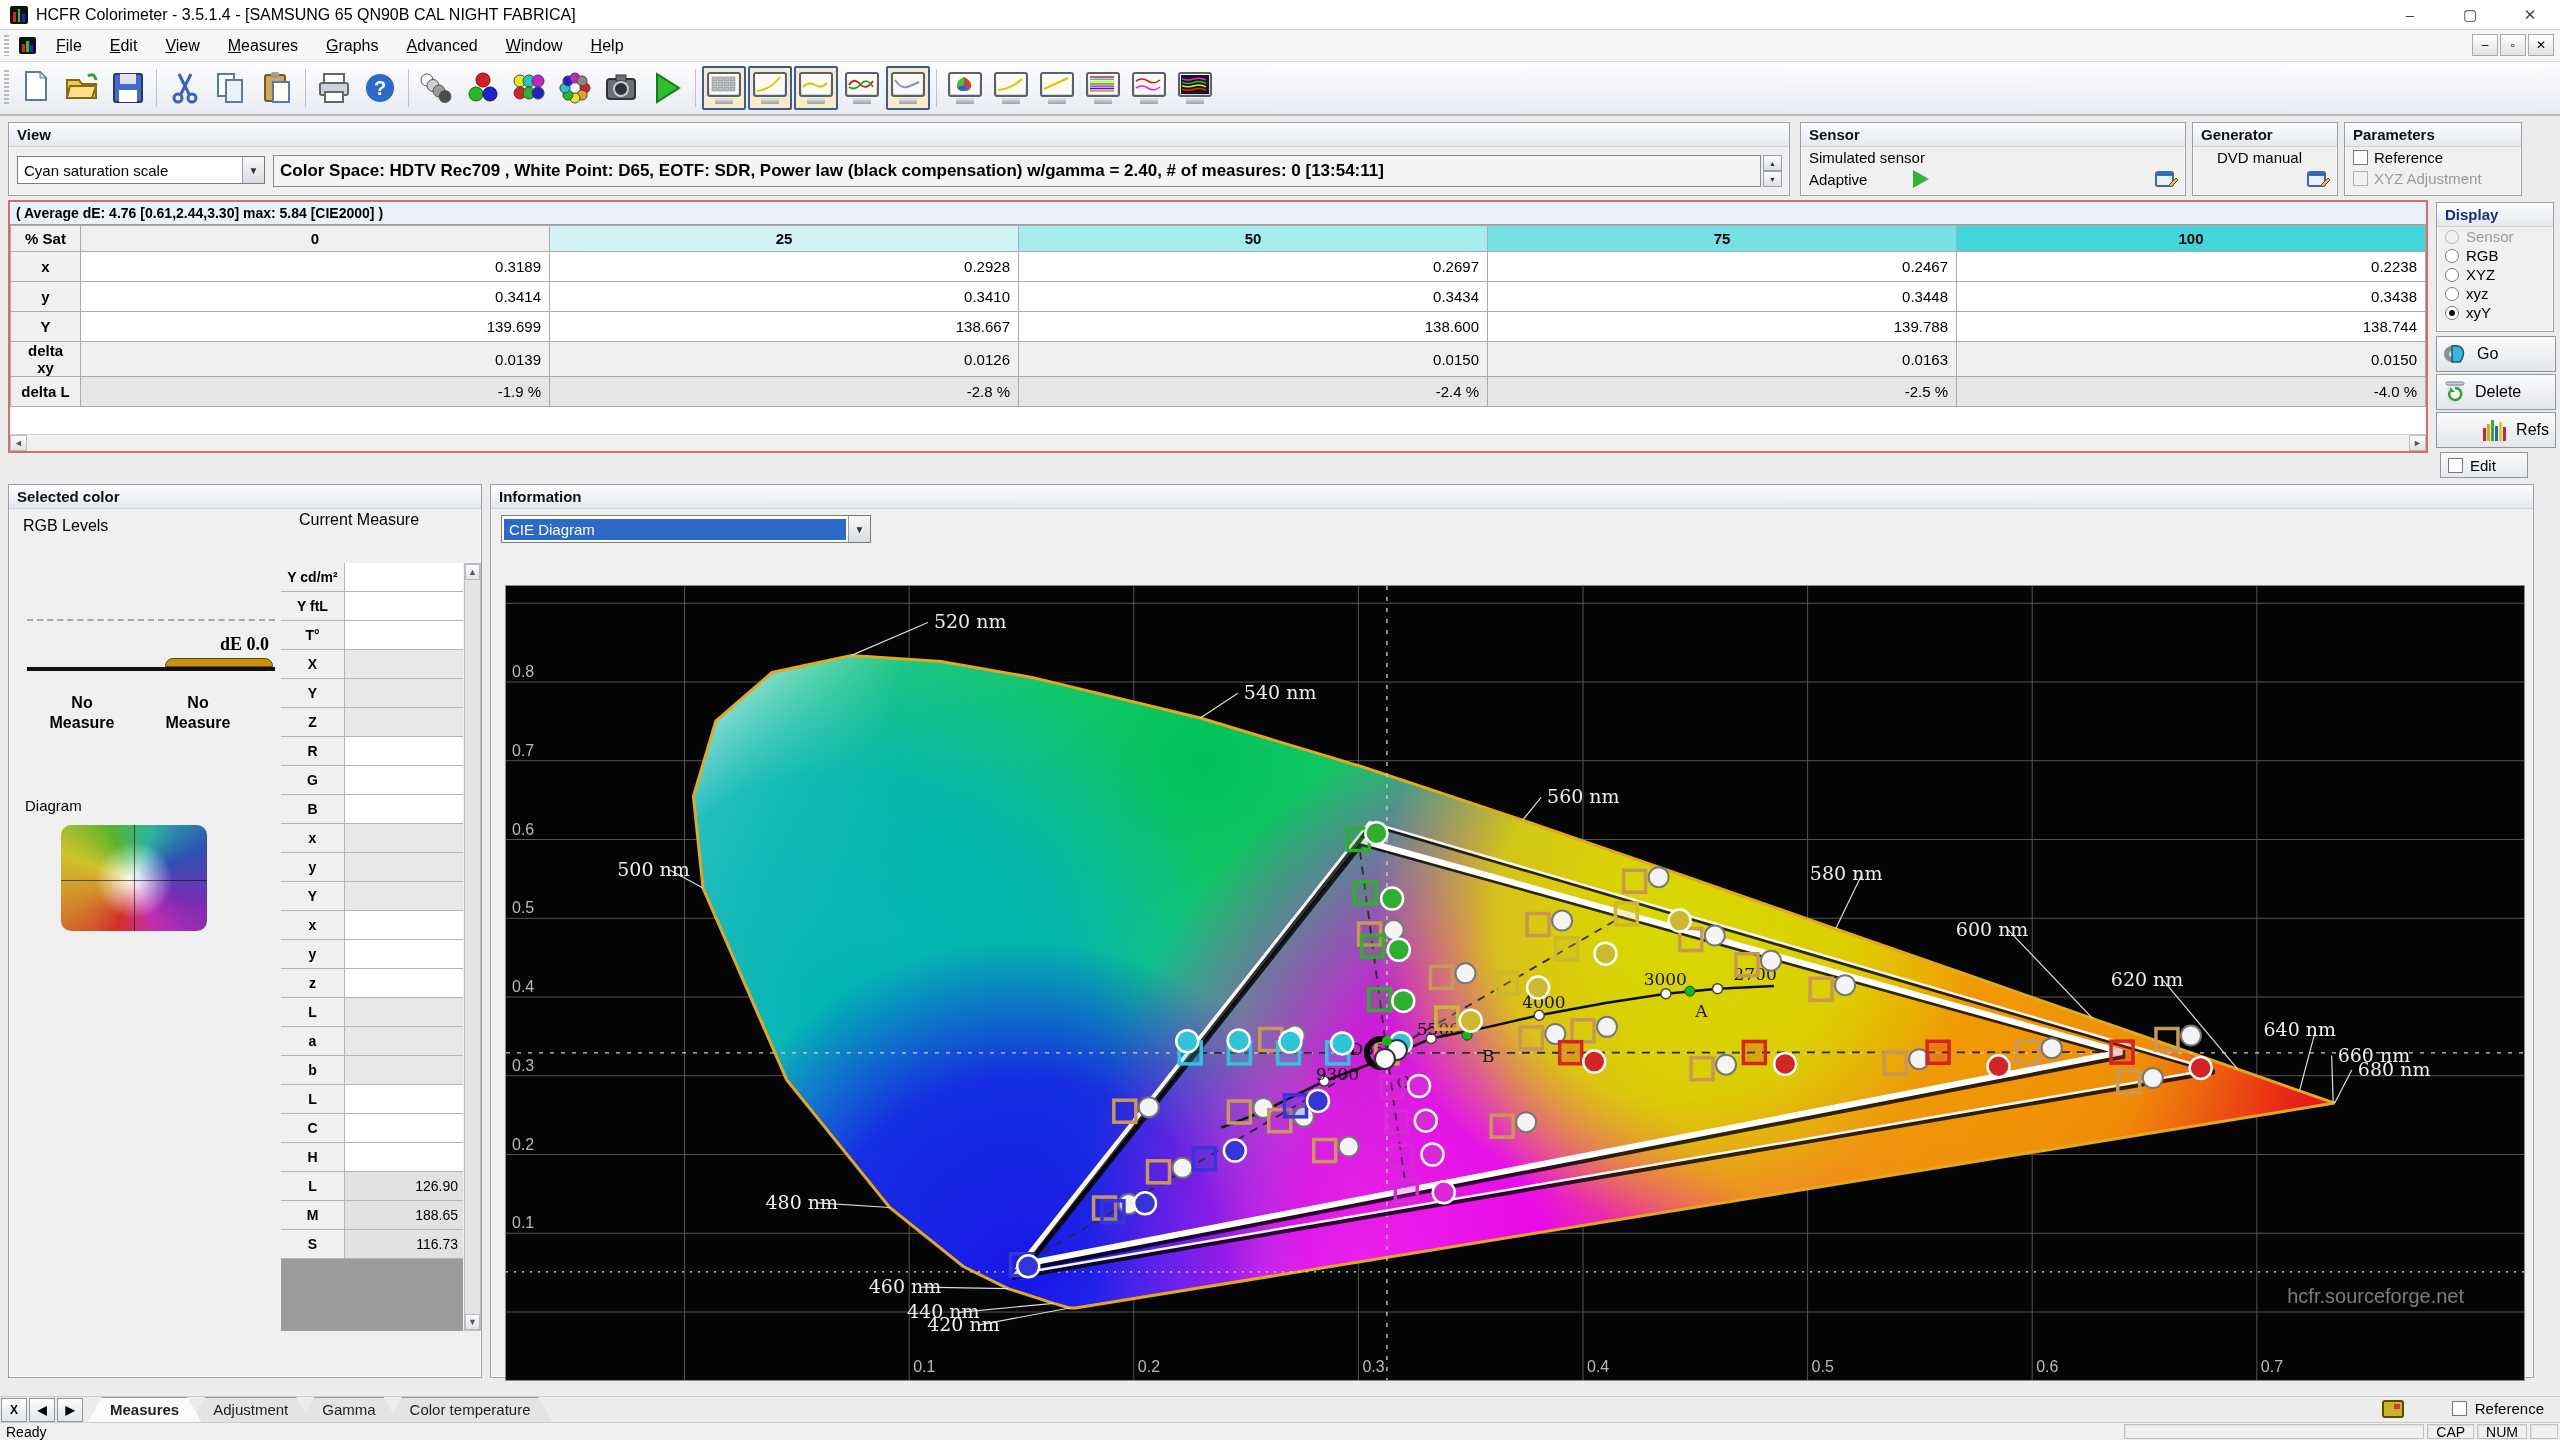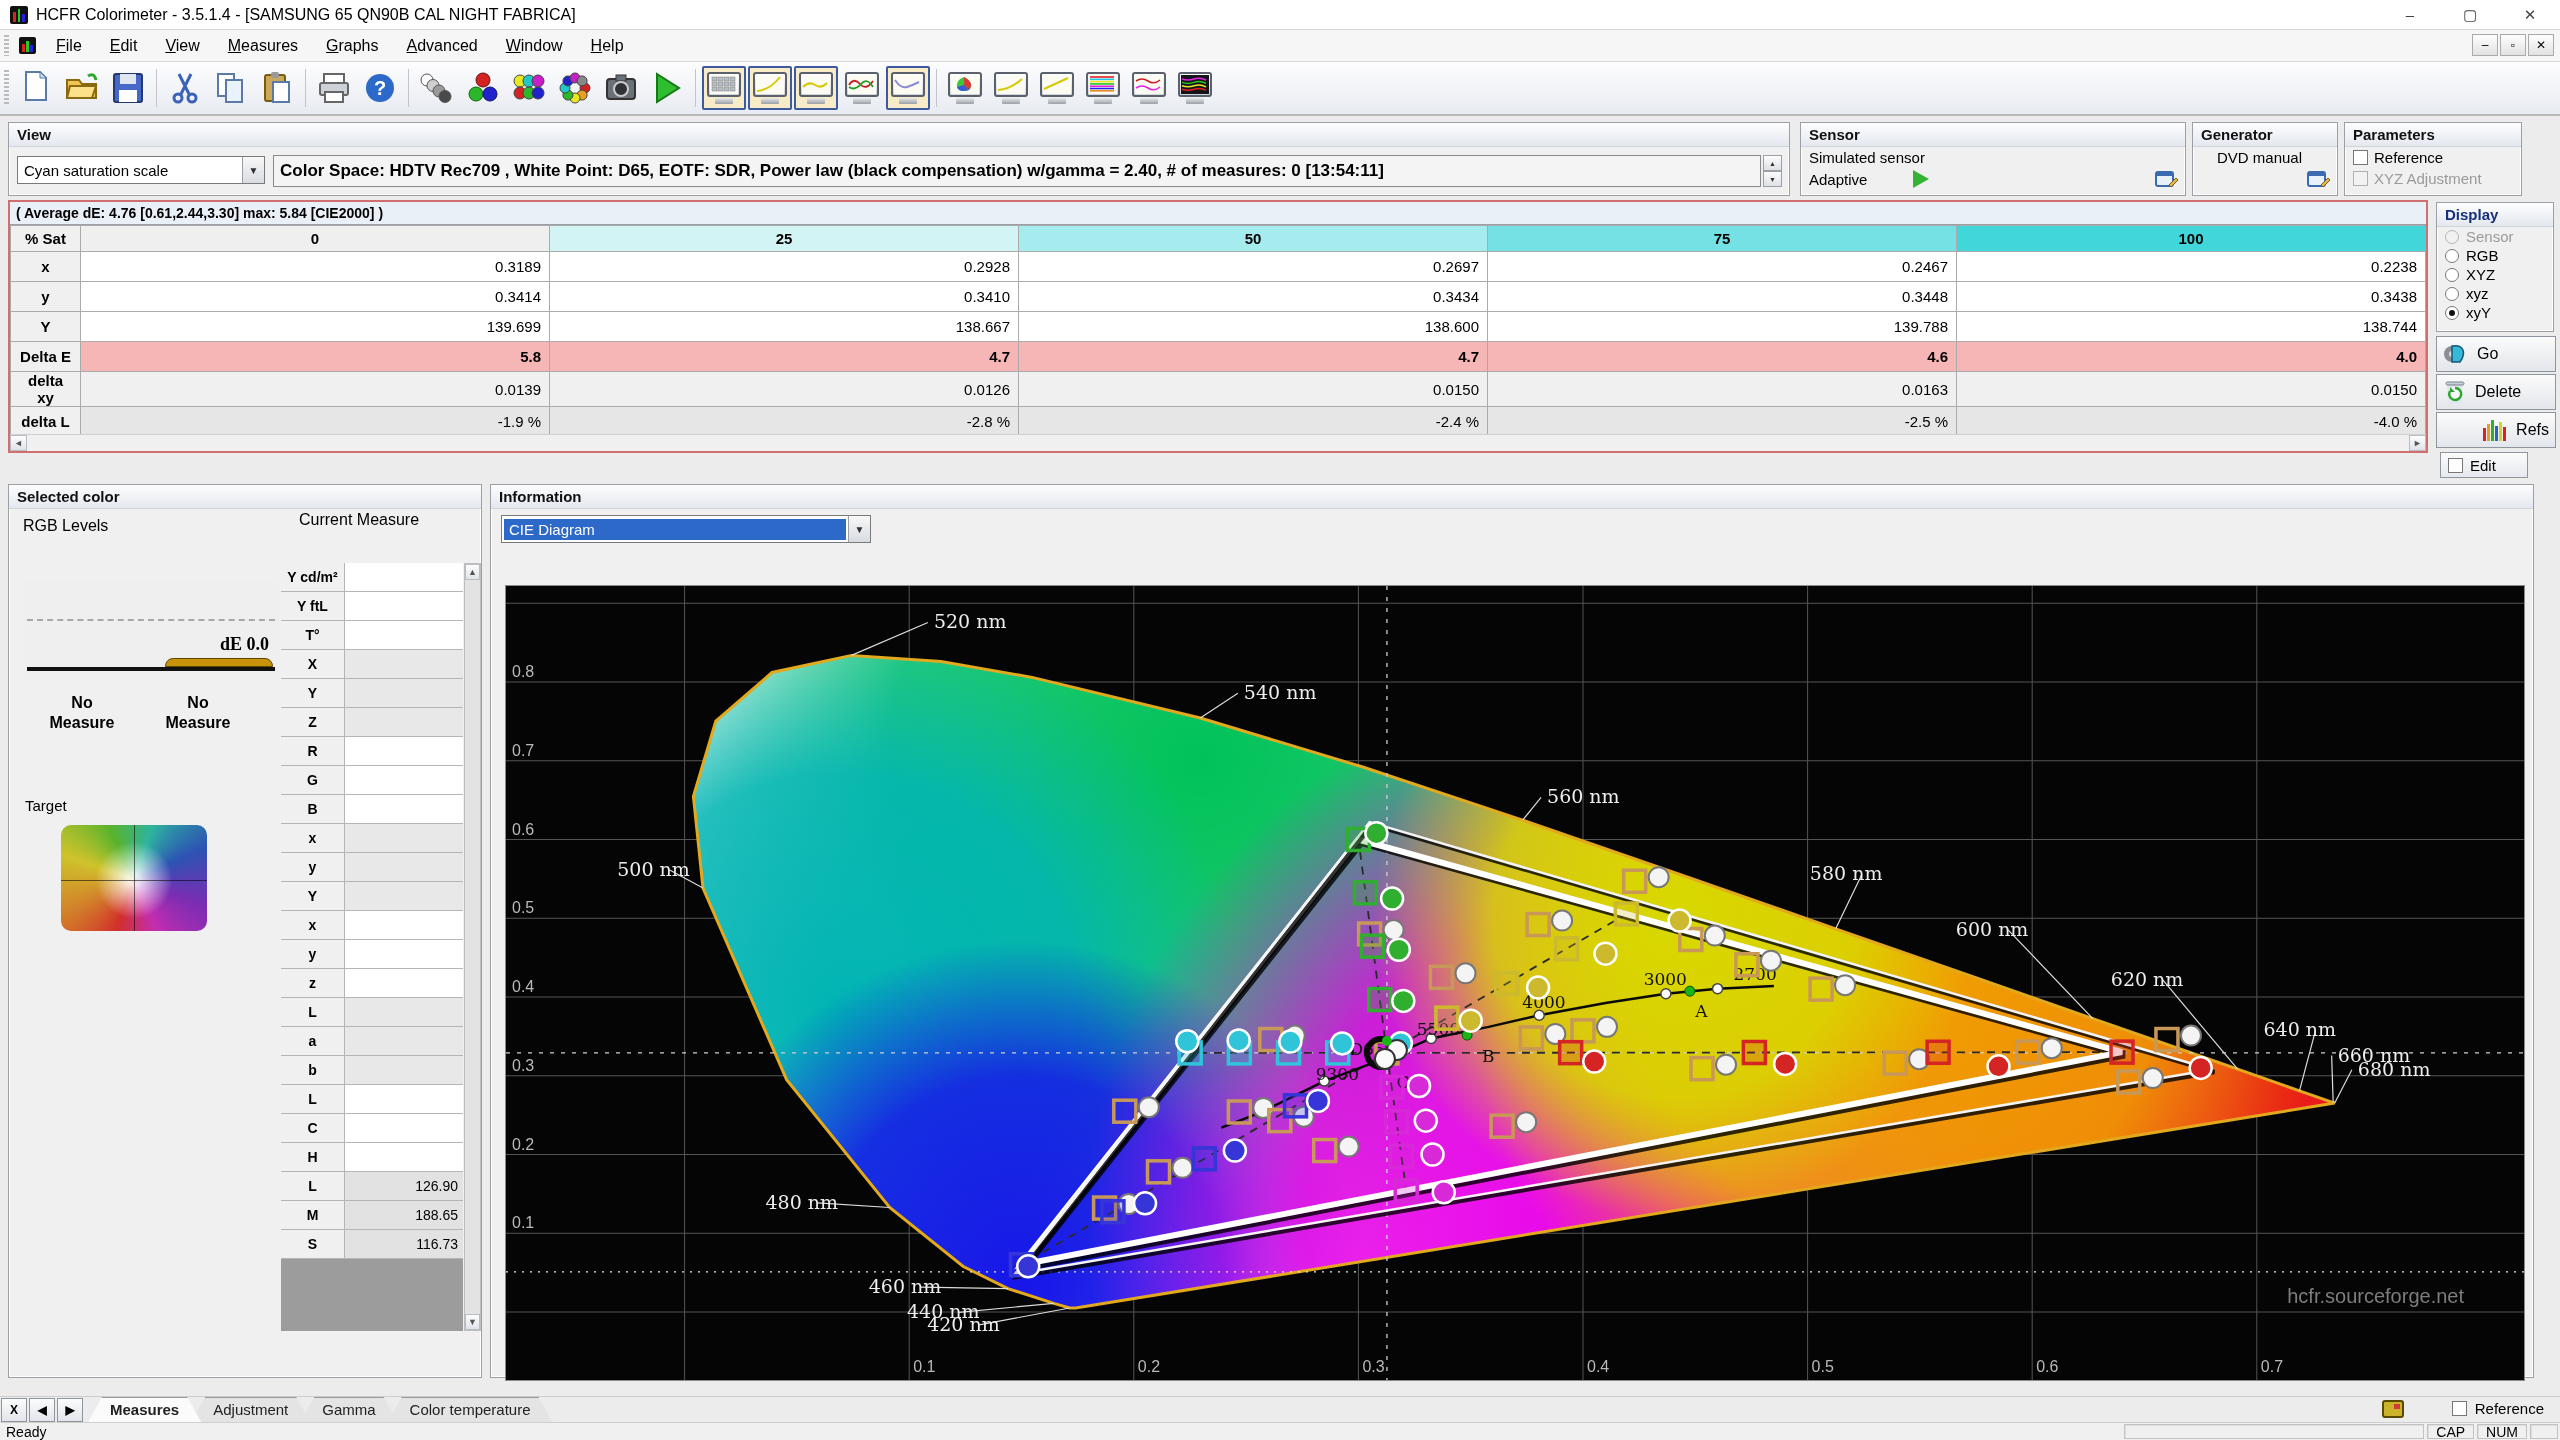--- a/index.html
+++ b/index.html
@@ -532,28 +532,20 @@
         </tr>
         <tr>
           <td class="rowhdr" style="font-weight: bold; text-align: center;">Y</td>
           <td style="background: rgb(255, 255, 255);">139.699</td>
           <td style="background: rgb(255, 255, 255);">138.667</td>
           <td style="background: rgb(255, 255, 255);">138.600</td>
           <td style="background: rgb(255, 255, 255);">139.788</td>
           <td style="background: rgb(255, 255, 255);">138.744</td>
         </tr>
         <tr>
-          <td class="rowhdr" style="font-weight: bold; text-align: center;">Delta E</td>
-          <td style="background: rgb(246, 182, 182); font-weight: bold;">5.8</td>
-          <td style="background: rgb(246, 182, 182); font-weight: bold;">4.7</td>
-          <td style="background: rgb(246, 182, 182); font-weight: bold;">4.7</td>
-          <td style="background: rgb(246, 182, 182); font-weight: bold;">4.6</td>
-          <td style="background: rgb(246, 182, 182); font-weight: bold;">4.0</td>
-        </tr>
-        <tr>
           <td class="rowhdr" style="font-weight: bold; text-align: center;">delta xy</td>
           <td style="background: rgb(240, 240, 240);">0.0139</td>
           <td style="background: rgb(240, 240, 240);">0.0126</td>
           <td style="background: rgb(240, 240, 240);">0.0150</td>
           <td style="background: rgb(240, 240, 240);">0.0163</td>
           <td style="background: rgb(240, 240, 240);">0.0150</td>
         </tr>
         <tr>
           <td class="rowhdr" style="font-weight: bold; text-align: center;">delta L</td>
           <td style="background: rgb(230, 230, 230);">-1.9 %</td>
@@ -635,21 +627,21 @@
     <div style="position:absolute;left:14px;top:8px;font-size:16px;">RGB Levels</div>
     <div style="position:absolute;left:290px;top:2px;font-size:16px;">Current Measure</div>
     <div id="rgb-chart">
       <div id="rgb-dash"></div>
       <div id="rgb-base"></div>
       <div id="de-mound"></div>
       <div id="de-label">dE 0.0</div>
     </div>
     <div class="nomeasure" style="left:18px;">No<br>Measure</div>
     <div class="nomeasure" style="left:134px;">No<br>Measure</div>
-    <div style="position:absolute;left:16px;top:288px;font-size:15px;">Target</div>
+    <div style="position:absolute;left:16px;top:288px;font-size:15px;">Diagram</div>
     <div id="target-img"></div>
     <div id="cm-table">
         <div class="cm-row">
           <div class="cm-lab">Y cd/m²</div>
           <div class="cm-val" style="background: rgb(255, 255, 255);"></div>
         </div>
         <div class="cm-row">
           <div class="cm-lab">Y ftL</div>
           <div class="cm-val" style="background: rgb(255, 255, 255);"></div>
         </div>

